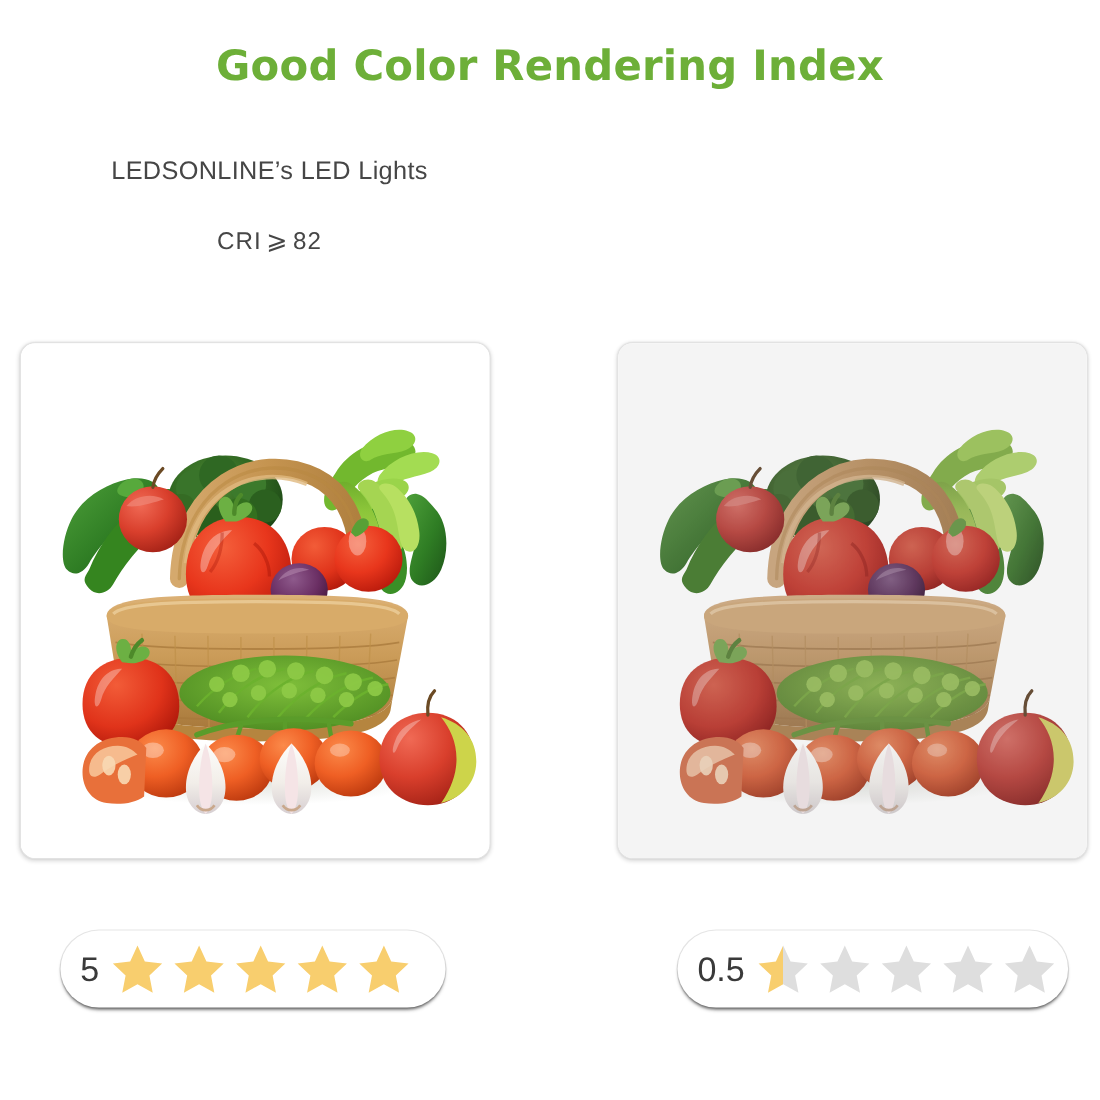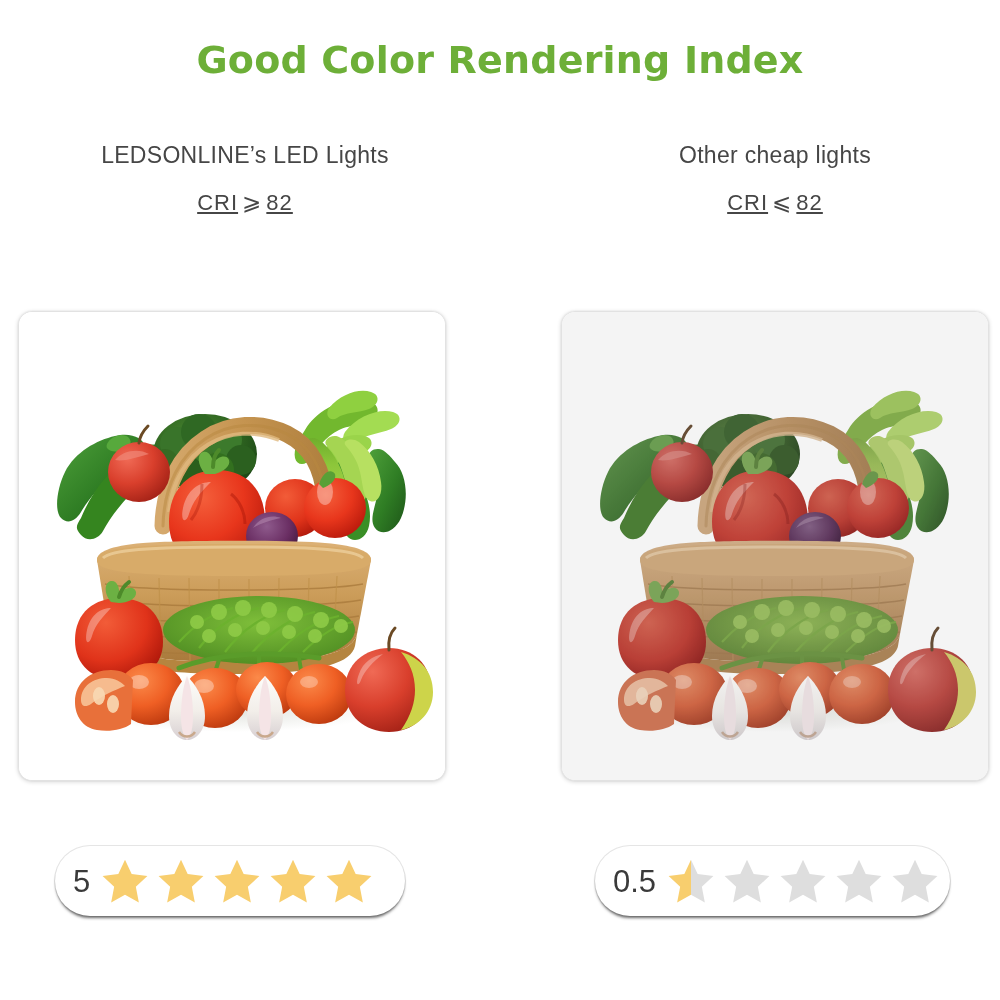--- a/index.html
+++ b/index.html
@@ -44,24 +44,23 @@
     font-weight: 400;
     font-family: "Liberation Sans", sans-serif;
   }
   .col-head .name {
     font-size: 23px;
     letter-spacing: 0.3px;
     white-space: nowrap;
   }
   .col-head .cri {
     font-size: 22px;
-    margin-top: 20px;
+    margin-top: 36px;
     letter-spacing: 1px;
     white-space: nowrap;
-    text-decoration: underline;
   }
   .col-head .cri .sym {
     display: inline-block;
     padding: 0 4px;
     font-size: 23px;
   }
   #head-left  { left: 30px;  top: 142px; width: 430px; }
   #head-right { left: 560px; top: 142px; width: 430px; }
 
   
@@ -96,21 +95,21 @@
     background: #ffffff;
     border-radius: 36px;
     box-shadow: 0 3px 3px -1px rgba(80,80,80,0.85),
                 0 0 0 1px rgba(150,150,150,0.25);
     display: flex;
     align-items: center;
     padding: 0 14px 0 18px;
     box-sizing: border-box;
   }
   #rating-left  { left: 55px;  top: 846px; width: 350px; }
-  #rating-right { left: 595px; top: 846px; width: 355px; }
+  #rating-right { left: 616px; top: 846px; width: 355px; }
 
   .rating .score {
     font-size: 31px;
     color: #3a3a3a;
     font-weight: 400;
     font-family: "Liberation Sans", sans-serif;
     margin-right: 10px;
     line-height: 1;
     white-space: nowrap;
   }
@@ -134,24 +133,20 @@
 
 <div class="page">
 
   <div class="title" style="color: rgb(109, 175, 56);">Good Color Rendering Index</div>
 
   <div class="col-head" id="head-left">
     <div class="name">LEDSONLINE’s LED Lights</div>
     <div class="cri"><span>CRI</span><span class="sym">⩾</span><span>82</span></div>
   </div>
 
-  <div class="col-head" id="head-right">
-    <div class="name">Other cheap lights</div>
-    <div class="cri"><span>CRI</span><span class="sym">⩽</span><span>82</span></div>
-  </div>
 
   <div class="frame" id="frame-left">
     <div class="photo">
       <svg viewBox="0 0 426 468" preserveAspectRatio="xMidYMid meet" aria-hidden="true">
         <defs>
           <radialGradient id="gShadowL" cx="50%" cy="50%" r="50%">
             <stop offset="0%" stop-color="#c9cdc2" stop-opacity="0.55"></stop>
             <stop offset="100%" stop-color="#c9cdc2" stop-opacity="0"></stop>
           </radialGradient>
           <linearGradient id="gBasketL" x1="0" y1="0" x2="0" y2="1">

